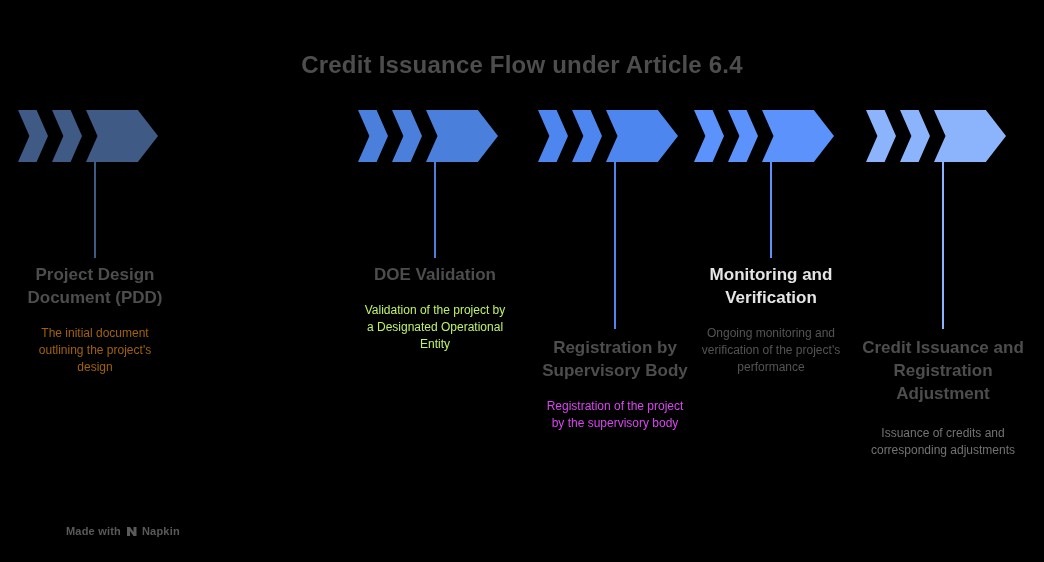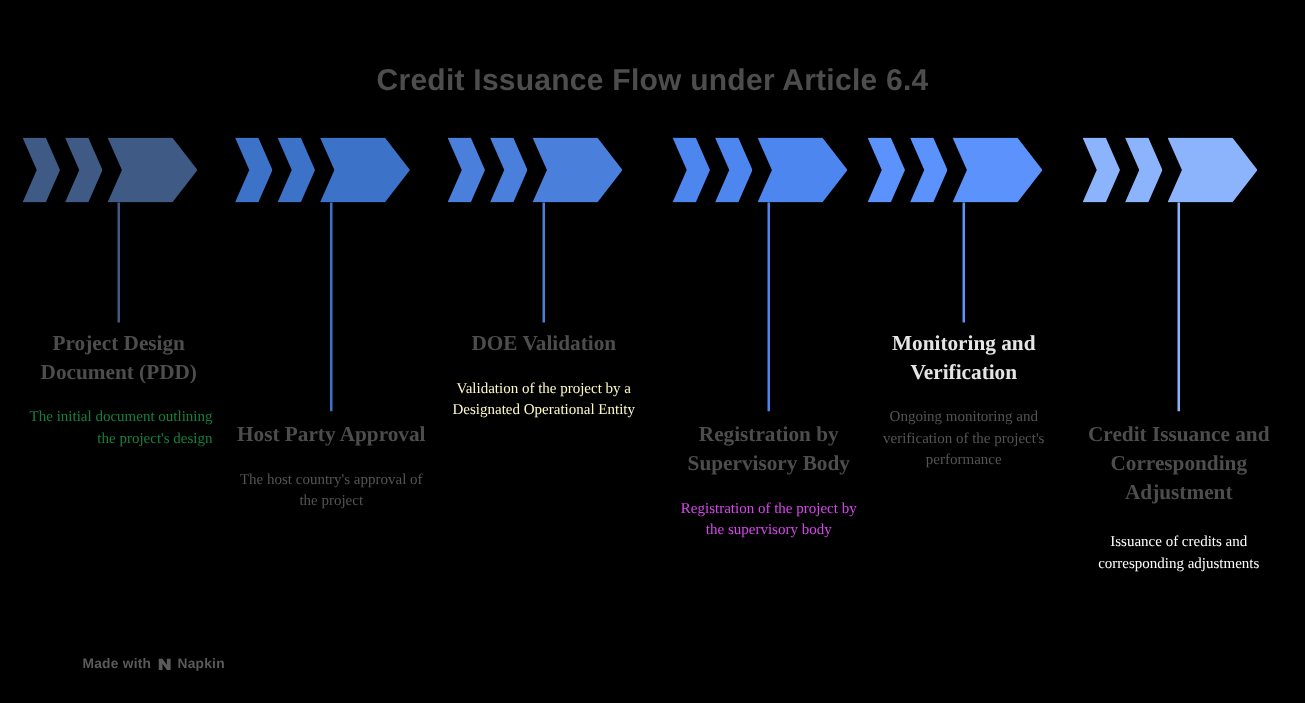--- a/index.html
+++ b/index.html
@@ -29,21 +29,20 @@
     letter-spacing: 0.2px;
     line-height: 30px;
   }
 
   
   .stage {
     position: absolute;
     top: 0;
     width: 174px;
     height: 562px;
-    font-family: Liberation Serif, serif;
   }
 
   
   .chevron-row {
     position: absolute;
     top: 110px;
     left: 0;
     width: 174px;
     height: 52px;
   }
@@ -125,47 +124,35 @@
 
   <div class="stage high" style="left:8px;">
     <div class="chevron-row">
       <div class="chev small-a" style="background: rgb(63, 90, 133);"></div>
       <div class="chev small-b" style="background: rgb(63, 90, 133);"></div>
       <div class="chev big" style="background: rgb(63, 90, 133);"></div>
     </div>
     <div class="connector" style="background: rgb(63, 90, 133);"></div>
     <div class="stage-text">
       <div class="stage-label" style="color: rgb(77, 77, 77);">Project Design Document (PDD)</div>
-      <div class="stage-desc" style="color: #15803d; text-align: right;">The initial document outlining the project's design</div>
-    </div>
-  </div>
-
-  <div class="stage low" style="left:178px;">
-    <div class="chevron-row">
-      <div class="chev small-a" style="background: rgb(61, 114, 201);"></div>
-      <div class="chev small-b" style="background: rgb(61, 114, 201);"></div>
-      <div class="chev big" style="background: rgb(61, 114, 201);"></div>
-    </div>
-    <div class="connector" style="background: rgb(61, 114, 201);"></div>
-    <div class="stage-text">
-      <div class="stage-label" style="color: rgb(77, 77, 77);">Host Party Approval</div>
-      <div class="stage-desc" style="color: rgb(84, 84, 84);">The host country's approval of the project</div>
-    </div>
-  </div>
+      <div class="stage-desc" style="color: #a16207;">The initial document outlining the project's design</div>
+    </div>
+  </div>
+
 
   <div class="stage high" style="left:348px;">
     <div class="chevron-row">
       <div class="chev small-a" style="background: rgb(74, 127, 219);"></div>
       <div class="chev small-b" style="background: rgb(74, 127, 219);"></div>
       <div class="chev big" style="background: rgb(74, 127, 219);"></div>
     </div>
     <div class="connector" style="background: rgb(74, 127, 219);"></div>
     <div class="stage-text">
       <div class="stage-label" style="color: rgb(77, 77, 77);">DOE Validation</div>
-      <div class="stage-desc" style="color: #fef9c3;">Validation of the project by a Designated Operational Entity</div>
+      <div class="stage-desc" style="color: #bef264;">Validation of the project by a Designated Operational Entity</div>
     </div>
   </div>
 
   <div class="stage low" style="left:528px;">
     <div class="chevron-row">
       <div class="chev small-a" style="background: rgb(78, 134, 239);"></div>
       <div class="chev small-b" style="background: rgb(78, 134, 239);"></div>
       <div class="chev big" style="background: rgb(78, 134, 239);"></div>
     </div>
     <div class="connector" style="background: rgb(78, 134, 239);"></div>
@@ -189,22 +176,22 @@
   </div>
 
   <div class="stage low" style="left:856px;">
     <div class="chevron-row">
       <div class="chev small-a" style="background: rgb(140, 180, 252);"></div>
       <div class="chev small-b" style="background: rgb(140, 180, 252);"></div>
       <div class="chev big" style="background: rgb(140, 180, 252);"></div>
     </div>
     <div class="connector" style="background: rgb(140, 180, 252);"></div>
     <div class="stage-text">
-      <div class="stage-label" style="color: rgb(77, 77, 77);">Credit Issuance and Corresponding Adjustment</div>
-      <div class="stage-desc" style="color: #ffffff; margin-top: 20px;">Issuance of credits and corresponding adjustments</div>
+      <div class="stage-label" style="color: rgb(77, 77, 77);">Credit Issuance and Registration Adjustment</div>
+      <div class="stage-desc" style="color: #737373; margin-top: 20px;">Issuance of credits and corresponding adjustments</div>
     </div>
   </div>
 
   <div id="watermark" style="color: rgb(90, 90, 90); padding-left: 42px;">
     <span>Made with</span>
     <span class="wm-logo">
       <svg width="11" height="11" viewBox="0 0 11 11" aria-hidden="true">
         <path d="M1 1 L1 10 L4 10 L4 5 L7.5 10 L10.5 10 L10.5 1 L7.5 1 L7.5 6 L4 1 Z" fill="#5a5a5a"></path>
       </svg>
     </span>

